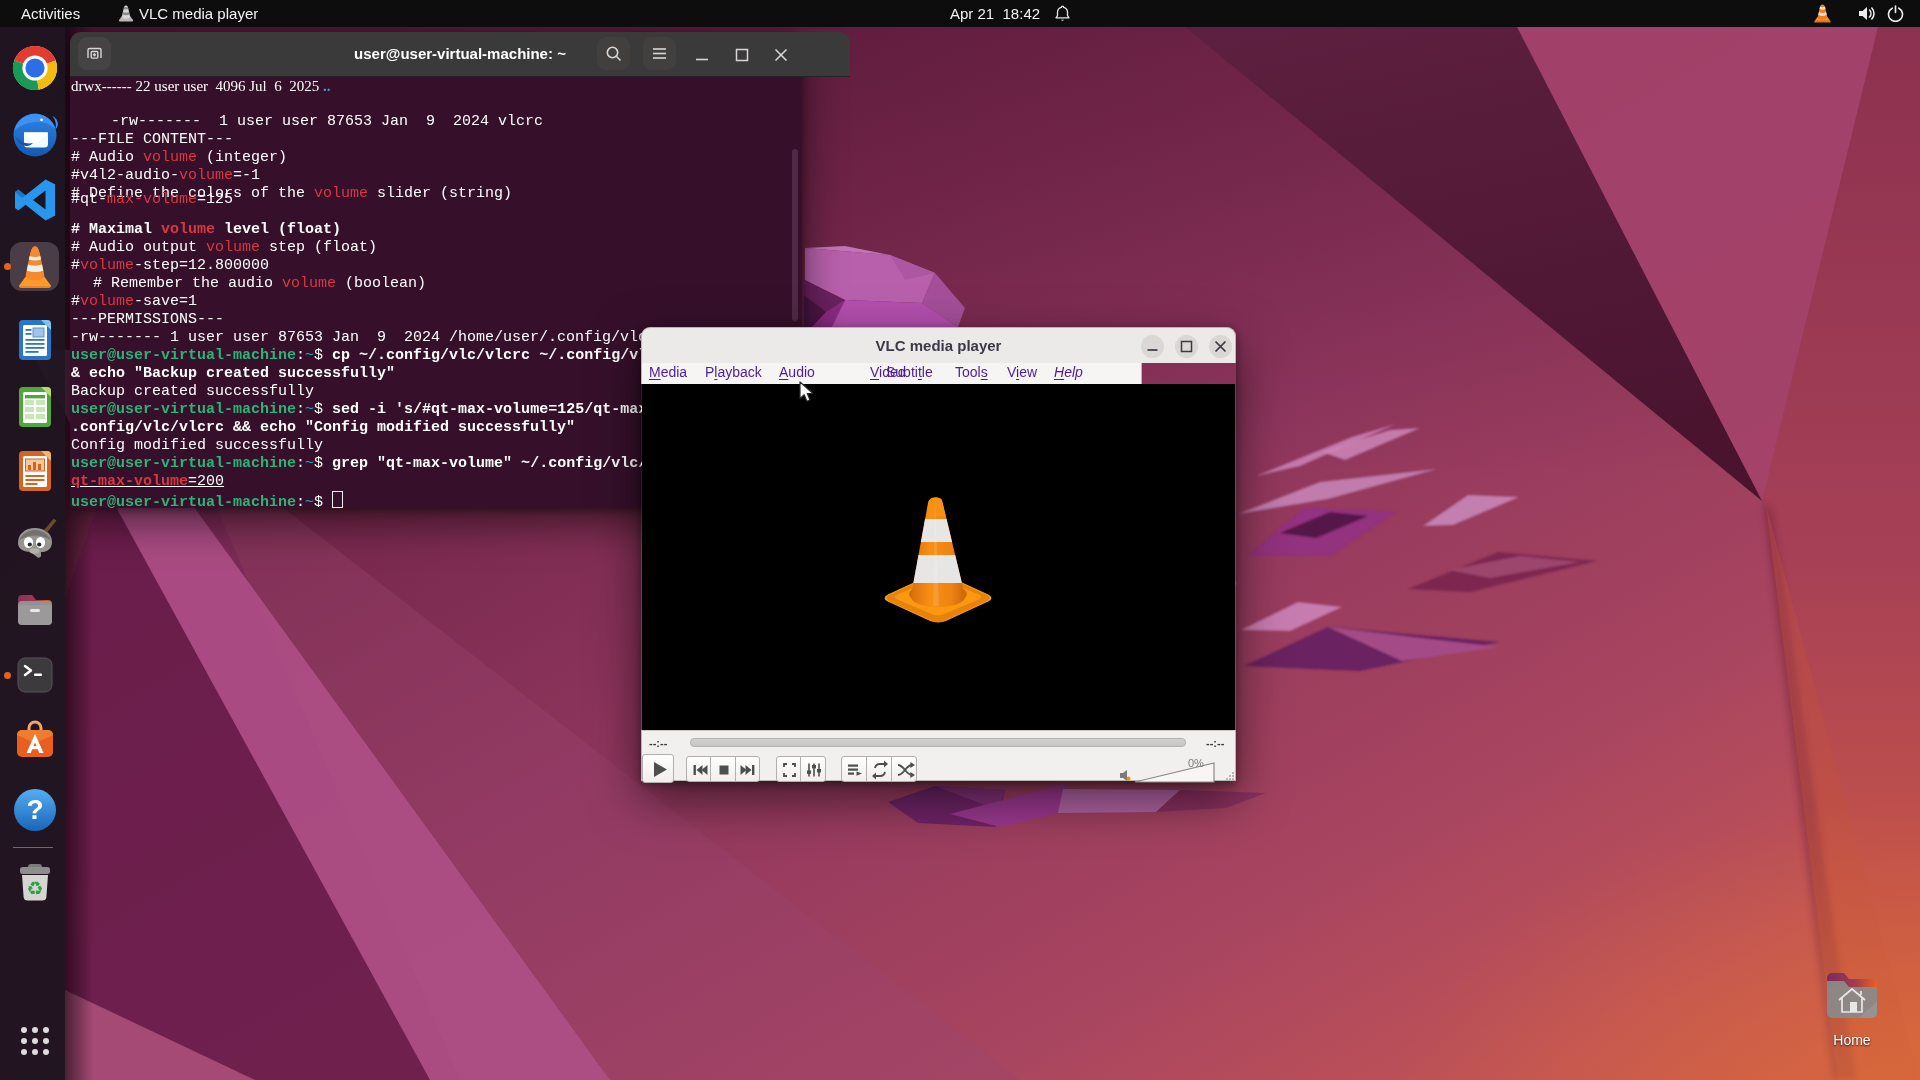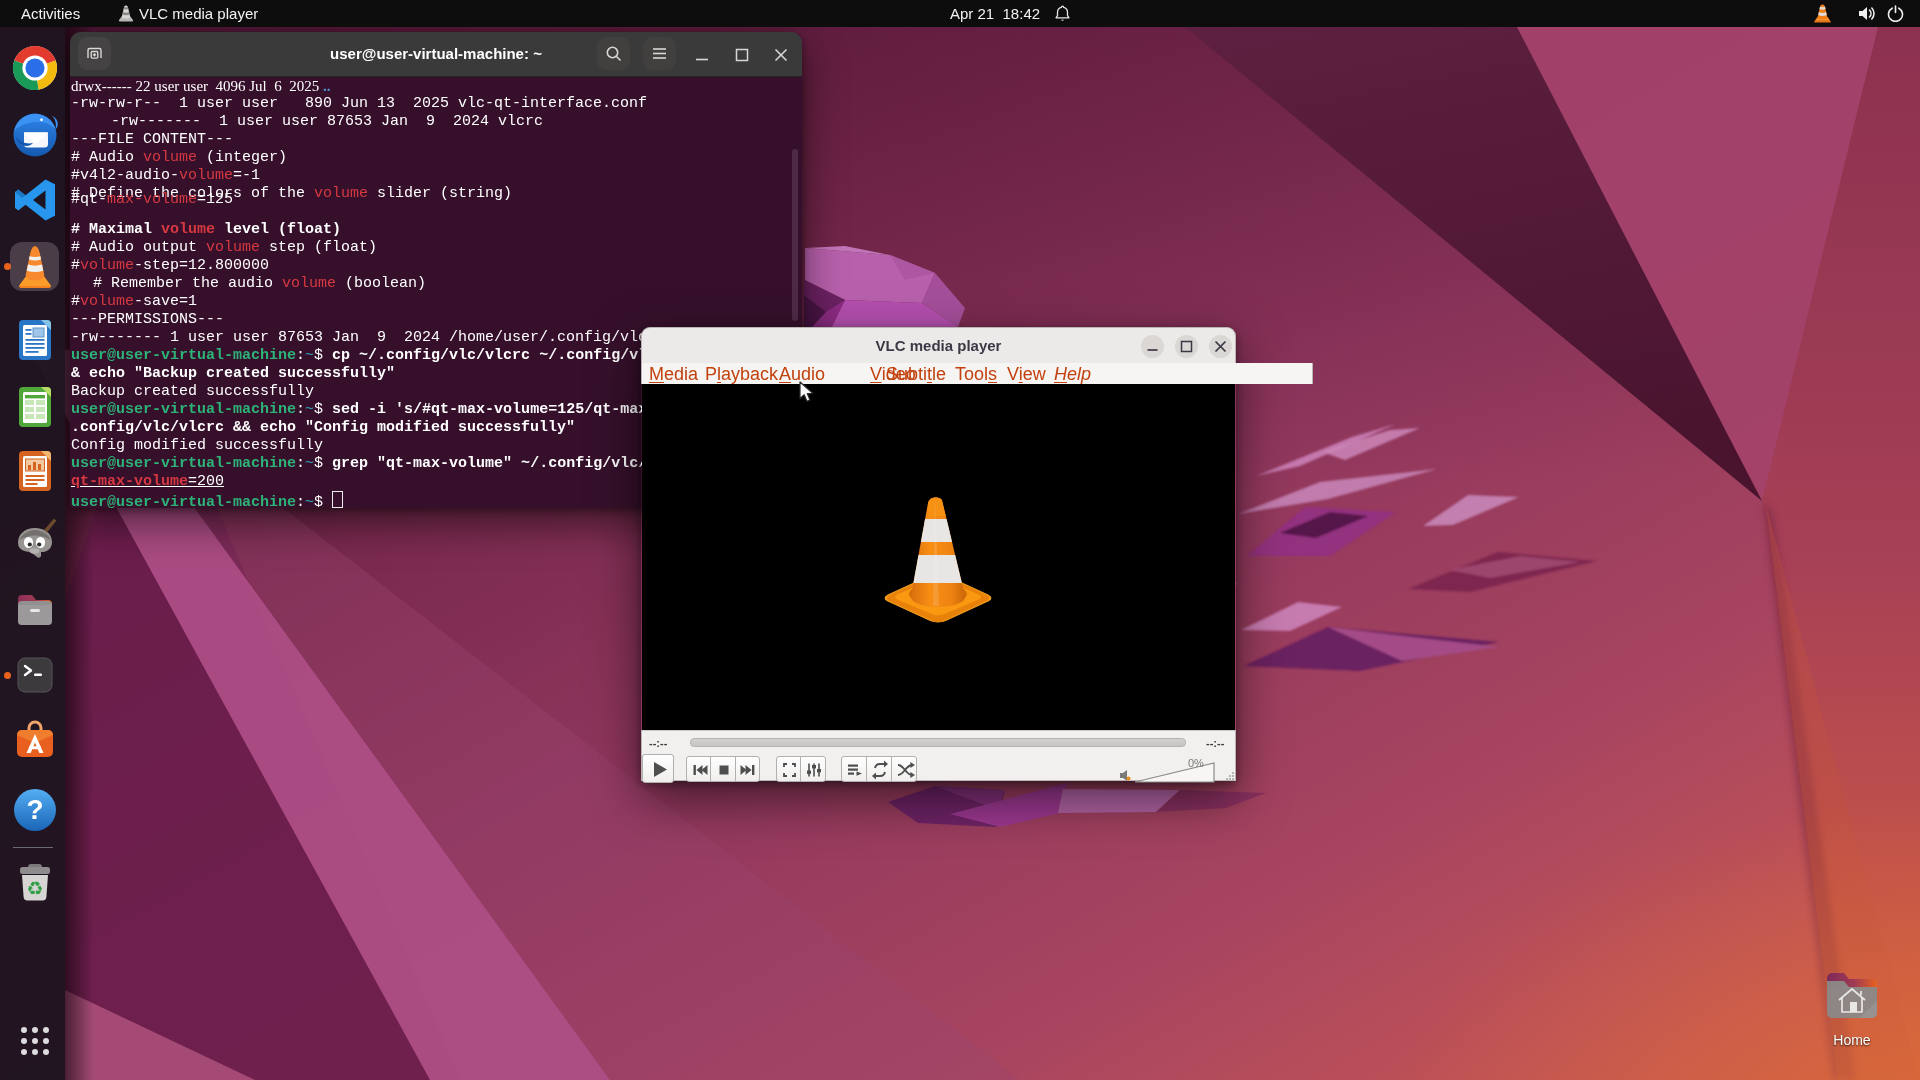--- a/index.html
+++ b/index.html
@@ -9,21 +9,21 @@
   #topbar{left:0;top:0;width:1920px;height:27px;background:#0d0d0d;color:#f2f2f2;font-size:15px;z-index:40;}
   #topbar .itm{position:absolute;top:0;height:27px;line-height:27px;white-space:nowrap;}
   
   #dock{left:0;top:27px;width:65px;height:1053px;background:#1c141ff2;z-index:30;}
   .dkic{position:absolute;left:11px;width:48px;height:48px;}
   .dot{position:absolute;left:4px;width:7px;height:7px;border-radius:50%;background:#e8621d;}
   
   #term{left:70px;top:32px;width:732px;height:476px;z-index:10;border-radius:12px 12px 4px 4px;
         box-shadow:0 14px 40px rgba(0,0,0,.55), 0 2px 8px rgba(0,0,0,.4);}
   #termbar{position:absolute;left:0;top:0;width:732px;height:44px;background:#3b3a3a;border-radius:11px 11px 0 0;
-           border-bottom:1px solid #242222;}
+           border-bottom:1px solid #242222;padding-left:48px;}
   #termbar .ttl{position:absolute;left:0;right:0;top:0;height:44px;line-height:44px;text-align:center;
            color:#fff;font-weight:bold;font-size:15px;}
   .tbtn{position:absolute;top:5px;width:33px;height:33px;border-radius:9px;background:#454343;}
   #termbody{position:absolute;left:0;top:45px;width:732px;height:431px;background:#36102b;border-radius:0 0 4px 4px;
             font-family:"Liberation Mono",monospace;font-size:15px;line-height:18px;color:#ffffff;white-space:pre;overflow:hidden;}
   #termbody .ln{position:absolute;left:1px;height:18px;}
   .tg{color:#2db378;font-weight:bold;}
   .tc{color:#31a8be;}
   .tr{color:#d63841;}
   .tb{color:#508fd6;font-weight:bold;}
@@ -31,23 +31,23 @@
   #scrollbar{position:absolute;left:722px;top:72px;width:6px;height:172px;border-radius:3px;background:#4f2a46;}
   .cur{display:inline-block;width:9px;height:15px;border:1.5px solid #eee;vertical-align:-2px;}
   
   #vlc{left:641px;top:327px;width:595px;height:454px;z-index:20;border-radius:9px 9px 0 0;
        box-shadow:0 18px 50px rgba(0,0,0,.55), 0 3px 10px rgba(0,0,0,.4);}
   #vlctitle{position:absolute;left:0;top:0;width:595px;height:36px;background:#eceae8;border-radius:9px 9px 0 0;
             border:1px solid #b8b5b2;border-bottom:none;box-sizing:border-box;}
   #vlctitle .t{position:absolute;left:0;right:0;top:0;height:36px;line-height:36px;text-align:center;color:#3d3846;
             font-weight:bold;font-size:15px;}
   .wbtn{position:absolute;top:7px;width:23px;height:23px;border-radius:50%;background:#dad7d4;}
-  #vlcmenu{position:absolute;left:0;top:36px;width:672px;height:21px;background:#f6f5f4;
+  #vlcmenu{position:absolute;left:0;top:36px;width:501px;height:21px;background:#f6f5f4;
            border-left:1px solid #b8b5b2;border-right:1px solid #b8b5b2;box-sizing:border-box;
-           font-size:18px;color:#c2410c;}
+           font-size:14px;color:#4c1d95;}
   #vlcmenu span{position:absolute;top:1px;}
   #vlcmenu u{text-decoration-thickness:1px;text-underline-offset:2px;}
   #vlcvideo{position:absolute;left:1px;top:57px;width:593px;height:346px;background:#000;}
   #vlcbot{position:absolute;left:0px;top:403px;width:595px;height:51px;background:#f1f0ee;
           border:1px solid #b8b5b2;border-top:1px solid #cbc9c6;box-sizing:border-box;}
   .vtime{position:absolute;top:6px;font-size:11px;color:#3c3c3c;font-weight:bold;letter-spacing:0px;}
   #seek{position:absolute;left:48px;top:7px;width:496px;height:9px;border-radius:4px;
         background:linear-gradient(#d2d1d0,#c6c5c4);border:1px solid #b5b3b1;box-sizing:border-box;}
   .vbtn{position:absolute;border:1px solid #b2b0ae;background:linear-gradient(#fefefe,#f0efed);box-sizing:border-box;}
   
@@ -385,21 +385,20 @@
         </svg>
       <svg class="abs" style="left:702px;top:14px" width="18" height="18" viewBox="0 0 18 18">
           <g stroke="#d9d7d5" stroke-width="1.6">
             <line x1="3.5" y1="3.5" x2="14.5" y2="14.5"></line>
             <line x1="14.5" y1="3.5" x2="3.5" y2="14.5"></line>
           </g>
         </svg>
     </div>
     <div id="termbody">
       <div class="ln" style="top:0px;font-family:Liberation Serif, serif;">drwx------ 22 user user  4096 Jul  6  2025 <span class="tb">..</span></div>
-      <div class="ln" style="top:18px;">-rw-rw-r--  1 user user   890 Jun 13  2025 vlc-qt-interface.conf</div>
       <div class="ln" style="top:36px;margin-left:40px;">-rw-------  1 user user 87653 Jan  9  2024 vlcrc</div>
       <div class="ln" style="top:54px;">---FILE CONTENT---</div>
       <div class="ln" style="top:72px;"># Audio <span class="tr">volume</span> (integer)</div>
       <div class="ln" style="top:90px;">#v4l2-audio-<span class="tr">volume</span>=-1</div>
       <div class="ln" style="top:108px;"># Define the colors of the <span class="tr">volume</span> slider (string)</div>
       <div class="ln" style="top:114px;">#qt-<span class="tr">max-volume</span>=125</div>
       <div class="ln" style="top:144px;font-weight:bold;"># Maximal <span class="tr">volume</span> level (float)</div>
       <div class="ln" style="top:162px;"># Audio output <span class="tr">volume</span> step (float)</div>
       <div class="ln" style="top:180px;">#<span class="tr">volume</span>-step=12.800000</div>
       <div class="ln" style="top:198px;margin-left:22px;"># Remember the audio <span class="tr">volume</span> (boolean)</div>

